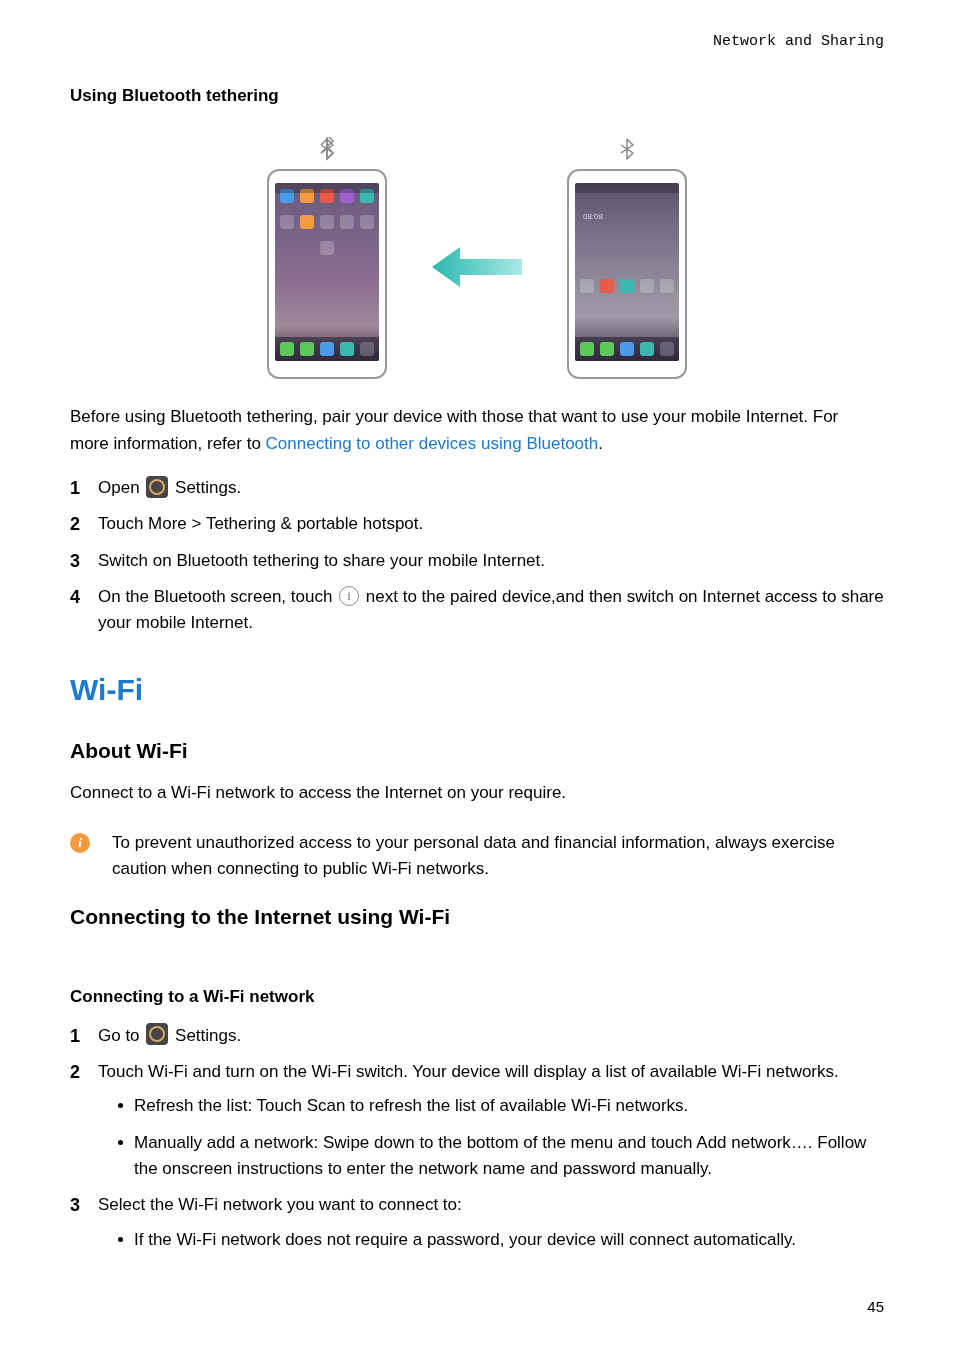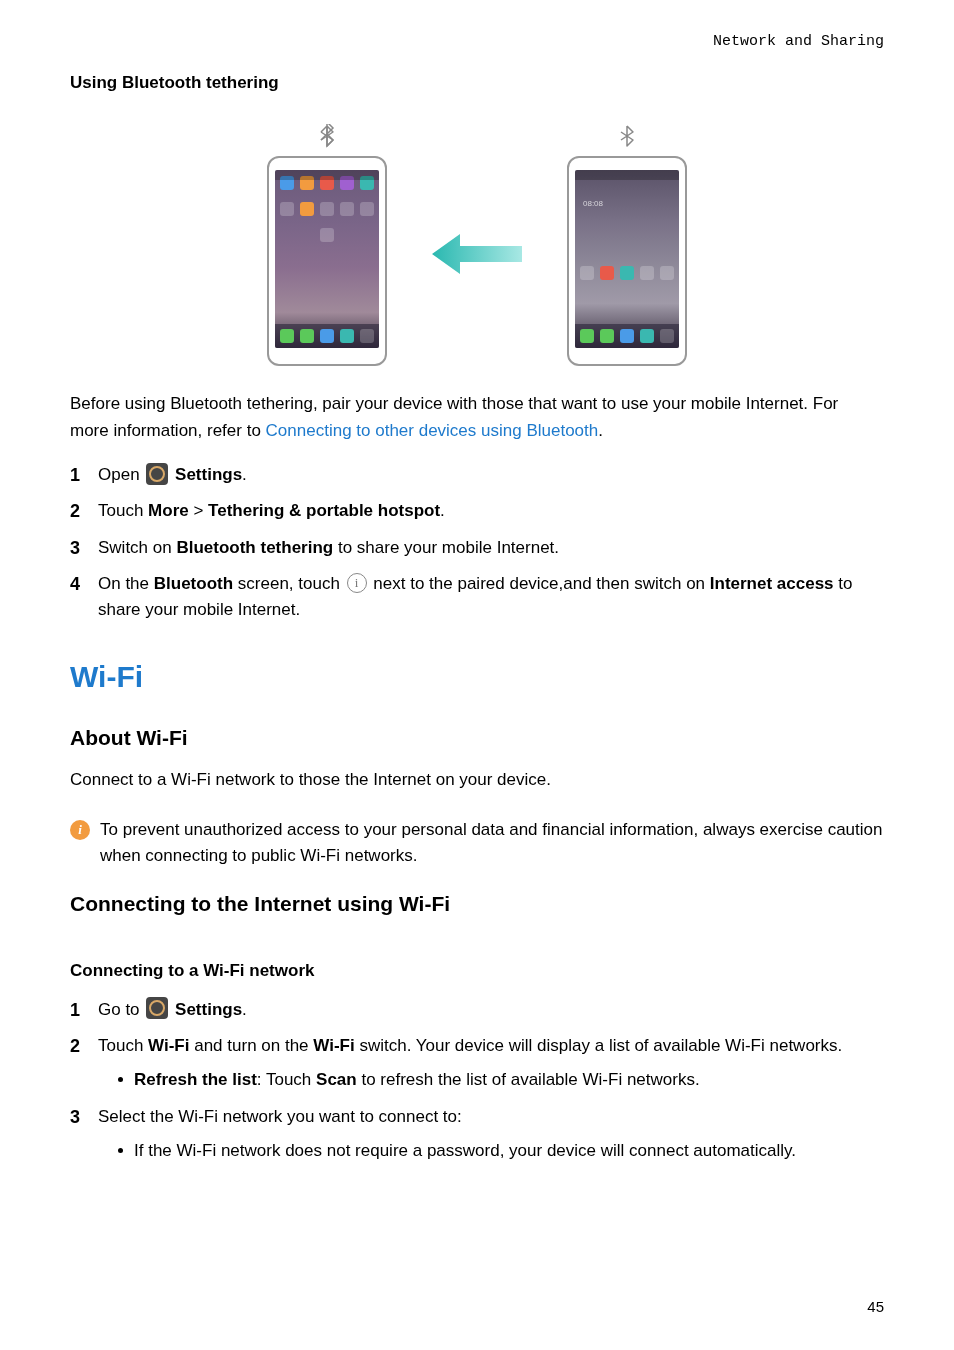--- a/index.html
+++ b/index.html
@@ -16,21 +16,21 @@
     .header-right {
       position: absolute;
       top: 30px;
       right: 70px;
       font-size: 15px;
       font-family: Liberation Mono, monospace;
     }
     .section-subtitle-bold {
       font-weight: bold;
       font-size: 17px;
-      margin-top: 38px;
+      margin-top: 51px;
       margin-bottom: 20px;
     }
     .illustration {
       width: 420px;
       height: 250px;
       margin: 20px auto 25px auto;
       position: relative;
       display: flex;
       justify-content: space-between;
       align-items: flex-end;
@@ -104,21 +104,21 @@
       margin-bottom: 10px;
     }
     ol.steps > li::before {
       content: counter(step);
       position: absolute;
       left: 0;
       top: 0;
       font-weight: bold;
       font-size: 18px;
     }
-    .bold { font-weight: bold; }
+    .bold { font-weight: normal; }
     .inline-icon {
       display: inline-block;
       vertical-align: middle;
       margin: 0 2px;
     }
     .inline-icon.settings {
       width: 22px; height: 22px;
       background: #454545;
       border-radius: 4px;
       position: relative;
@@ -157,21 +157,21 @@
       margin-bottom: 22px;
     }
     h2.sub {
       font-size: 21px;
       font-weight: bold;
       margin-top: 10px;
       margin-bottom: 12px;
     }
     .note {
       display: flex;
-      gap: 10px;
+      gap: 22px;
       margin: 24px 0 18px 0;
     }
     .note-icon {
       flex: none;
       width: 20px; height: 20px;
       background: #f29b3f;
       border-radius: 50%;
       position: relative;
       top: 3px;
     }
@@ -308,41 +308,44 @@
   </li>
   <li>
     <span>On the </span><span class="bold">Bluetooth</span><span> screen, touch </span><span class="inline-icon info"></span><span> next to the paired device,and then switch on </span><span class="bold">Internet access</span><span> to share your mobile Internet.</span>
   </li>
 </ol>
 
 <h1 class="wifi">Wi-Fi</h1>
 
 <h2 class="sub">About Wi-Fi</h2>
 
-<p class="para" style="margin-bottom:6px;">Connect to a Wi-Fi network to those the Internet on your device.</p>
+<p class="para" style="margin-bottom:6px;">Connect to a Wi-Fi network to access the Internet on your require.</p>
 
 <div class="note">
   <span class="note-icon"></span>
   <span>To prevent unauthorized access to your personal data and financial information, always exercise caution when connecting to public Wi-Fi networks.</span>
 </div>
 
 <h2 class="sub">Connecting to the Internet using Wi-Fi</h2>
 
 <div class="section-subtitle-bold" style="margin-bottom:12px;">Connecting to a Wi-Fi network</div>
 
 <ol class="steps">
   <li>
     <span>Go to </span><span class="inline-icon settings"></span>
     <span class="bold">Settings</span><span>.</span>
   </li>
   <li>
     <span>Touch </span><span class="bold">Wi-Fi</span><span> and turn on the </span><span class="bold">Wi-Fi</span><span> switch. Your device will display a list of available Wi-Fi networks.</span>
     <ul class="sub-bullets">
       <li>
         <span class="bold">Refresh the list</span><span>: Touch </span><span class="bold">Scan</span><span> to refresh the list of available Wi-Fi networks.</span>
+      </li>
+      <li>
+        <span class="bold">Manually add a network</span><span>: Swipe down to the bottom of the menu and touch </span><span class="bold">Add network…</span><span>. Follow the onscreen instructions to enter the network name and password manually.</span>
       </li>
     </ul>
   </li>
   <li>
     <span>Select the Wi-Fi network you want to connect to:</span>
     <ul class="sub-bullets">
       <li>
         <span>If the Wi-Fi network does not require a password, your device will connect automatically.</span>
       </li>
     </ul>

